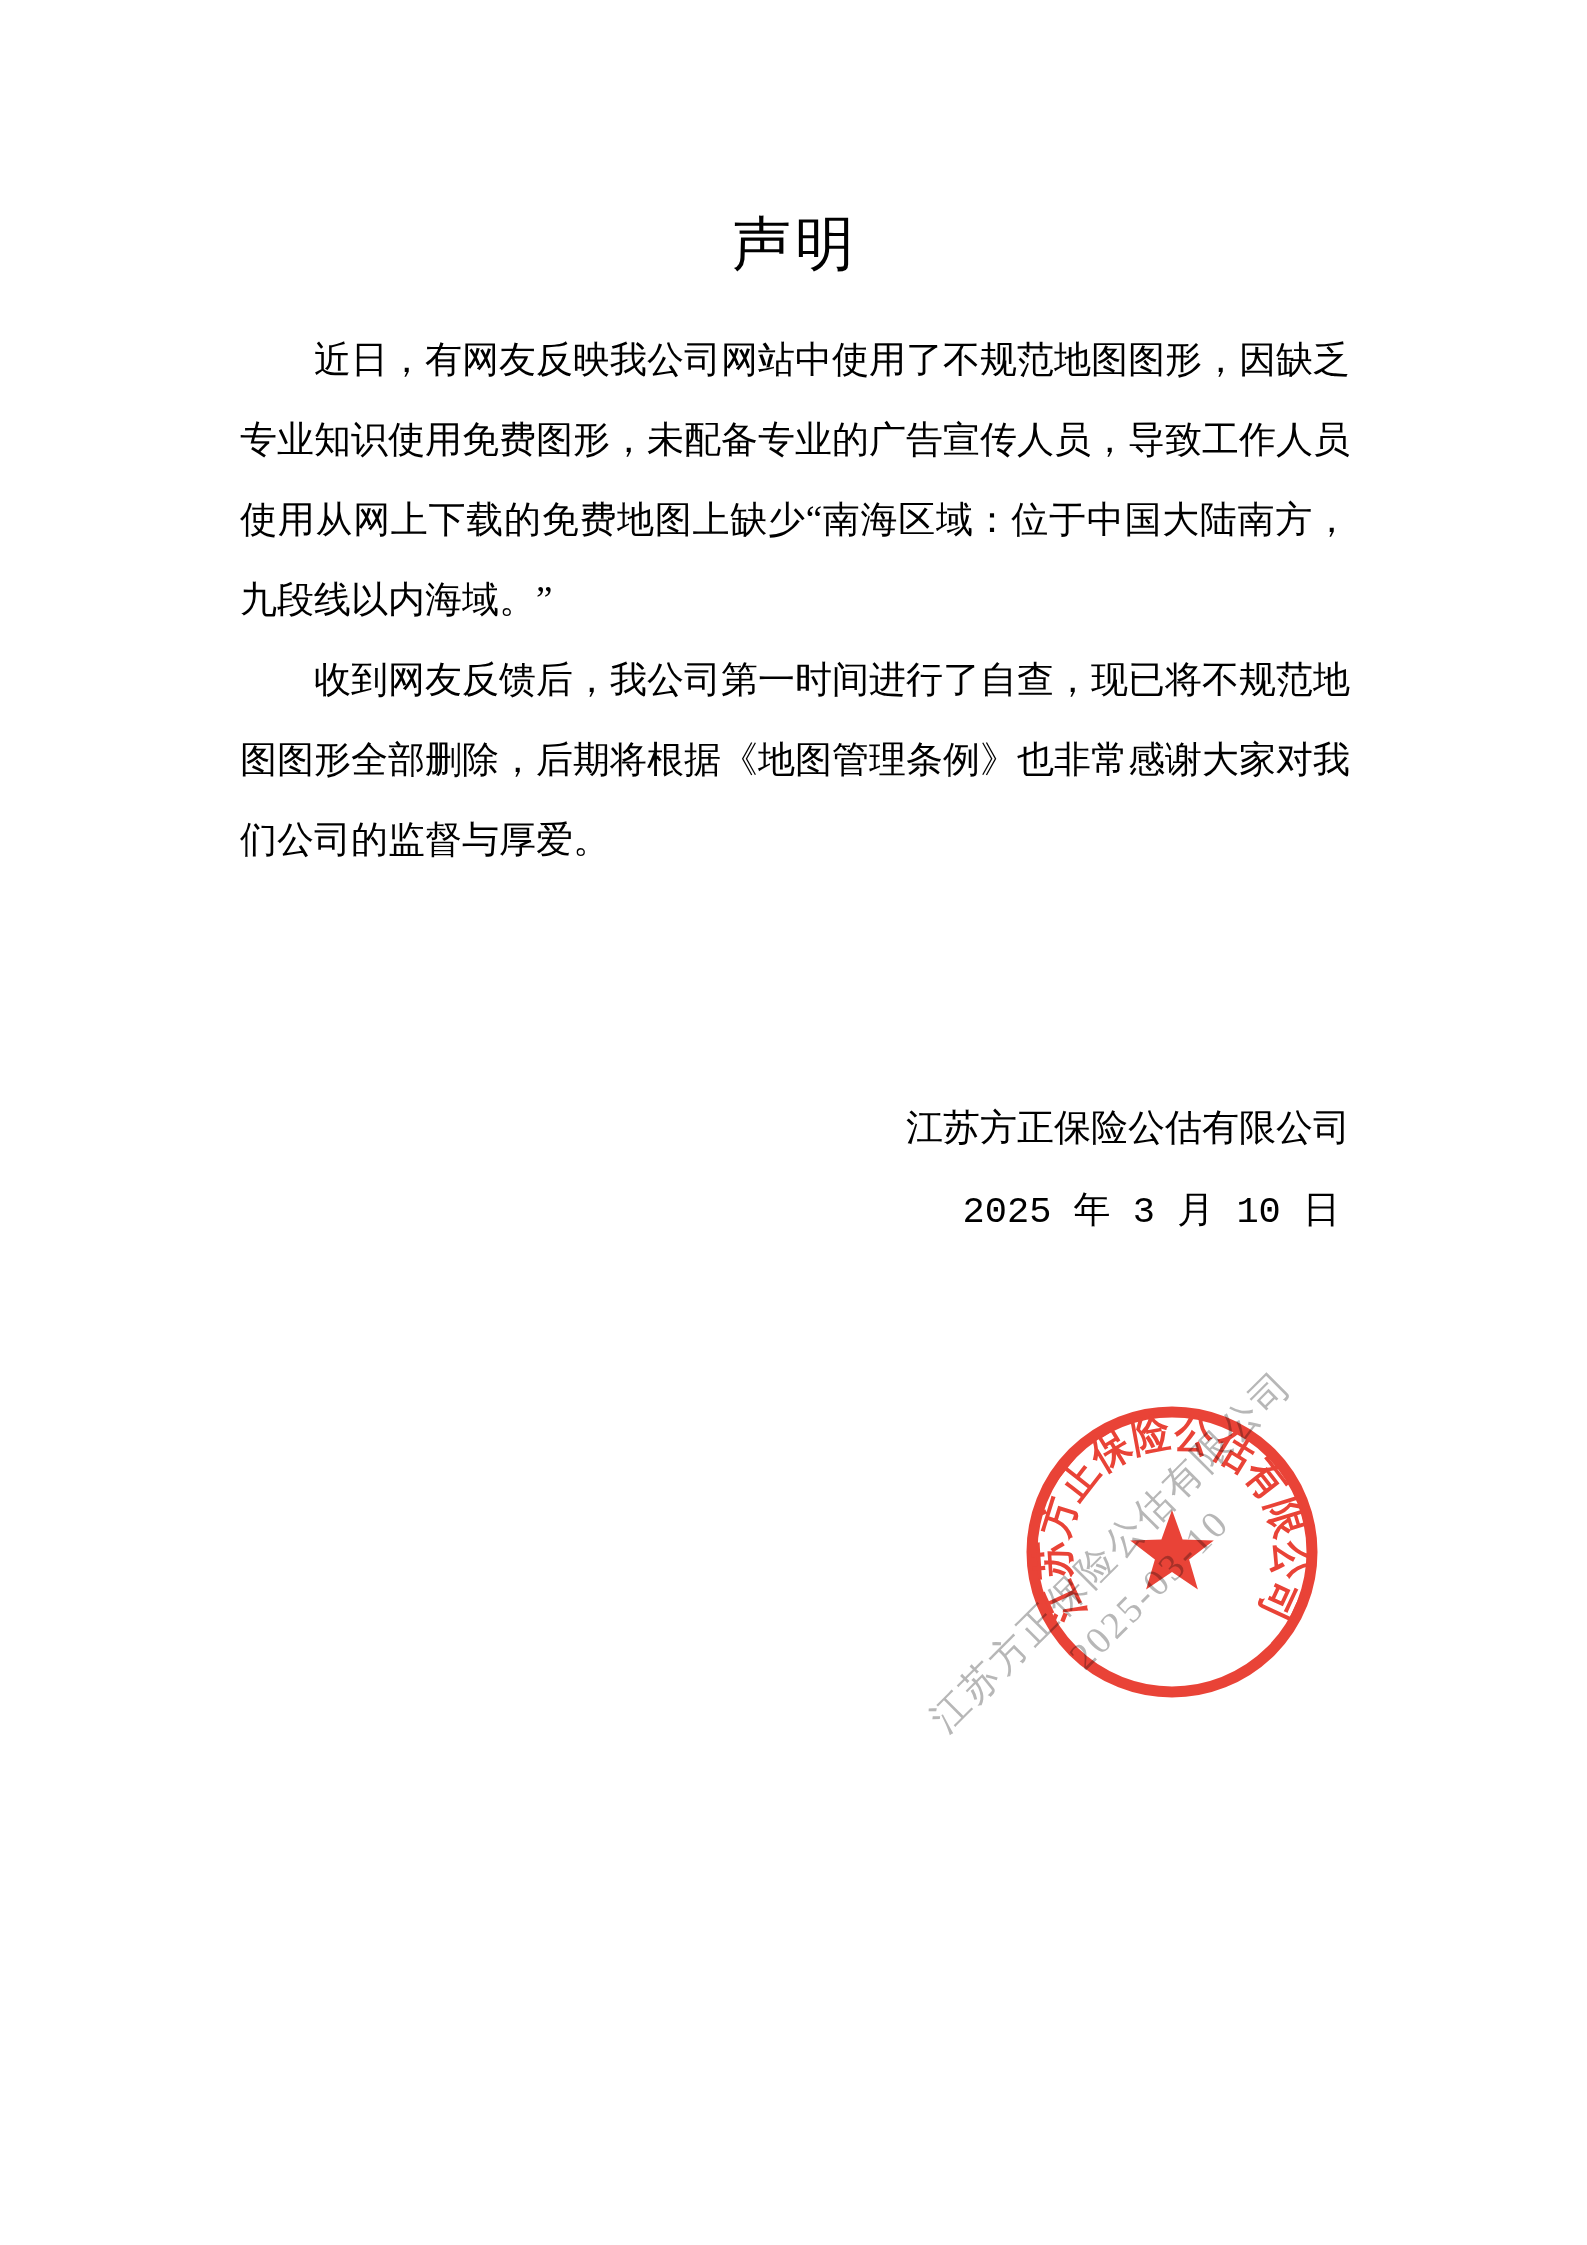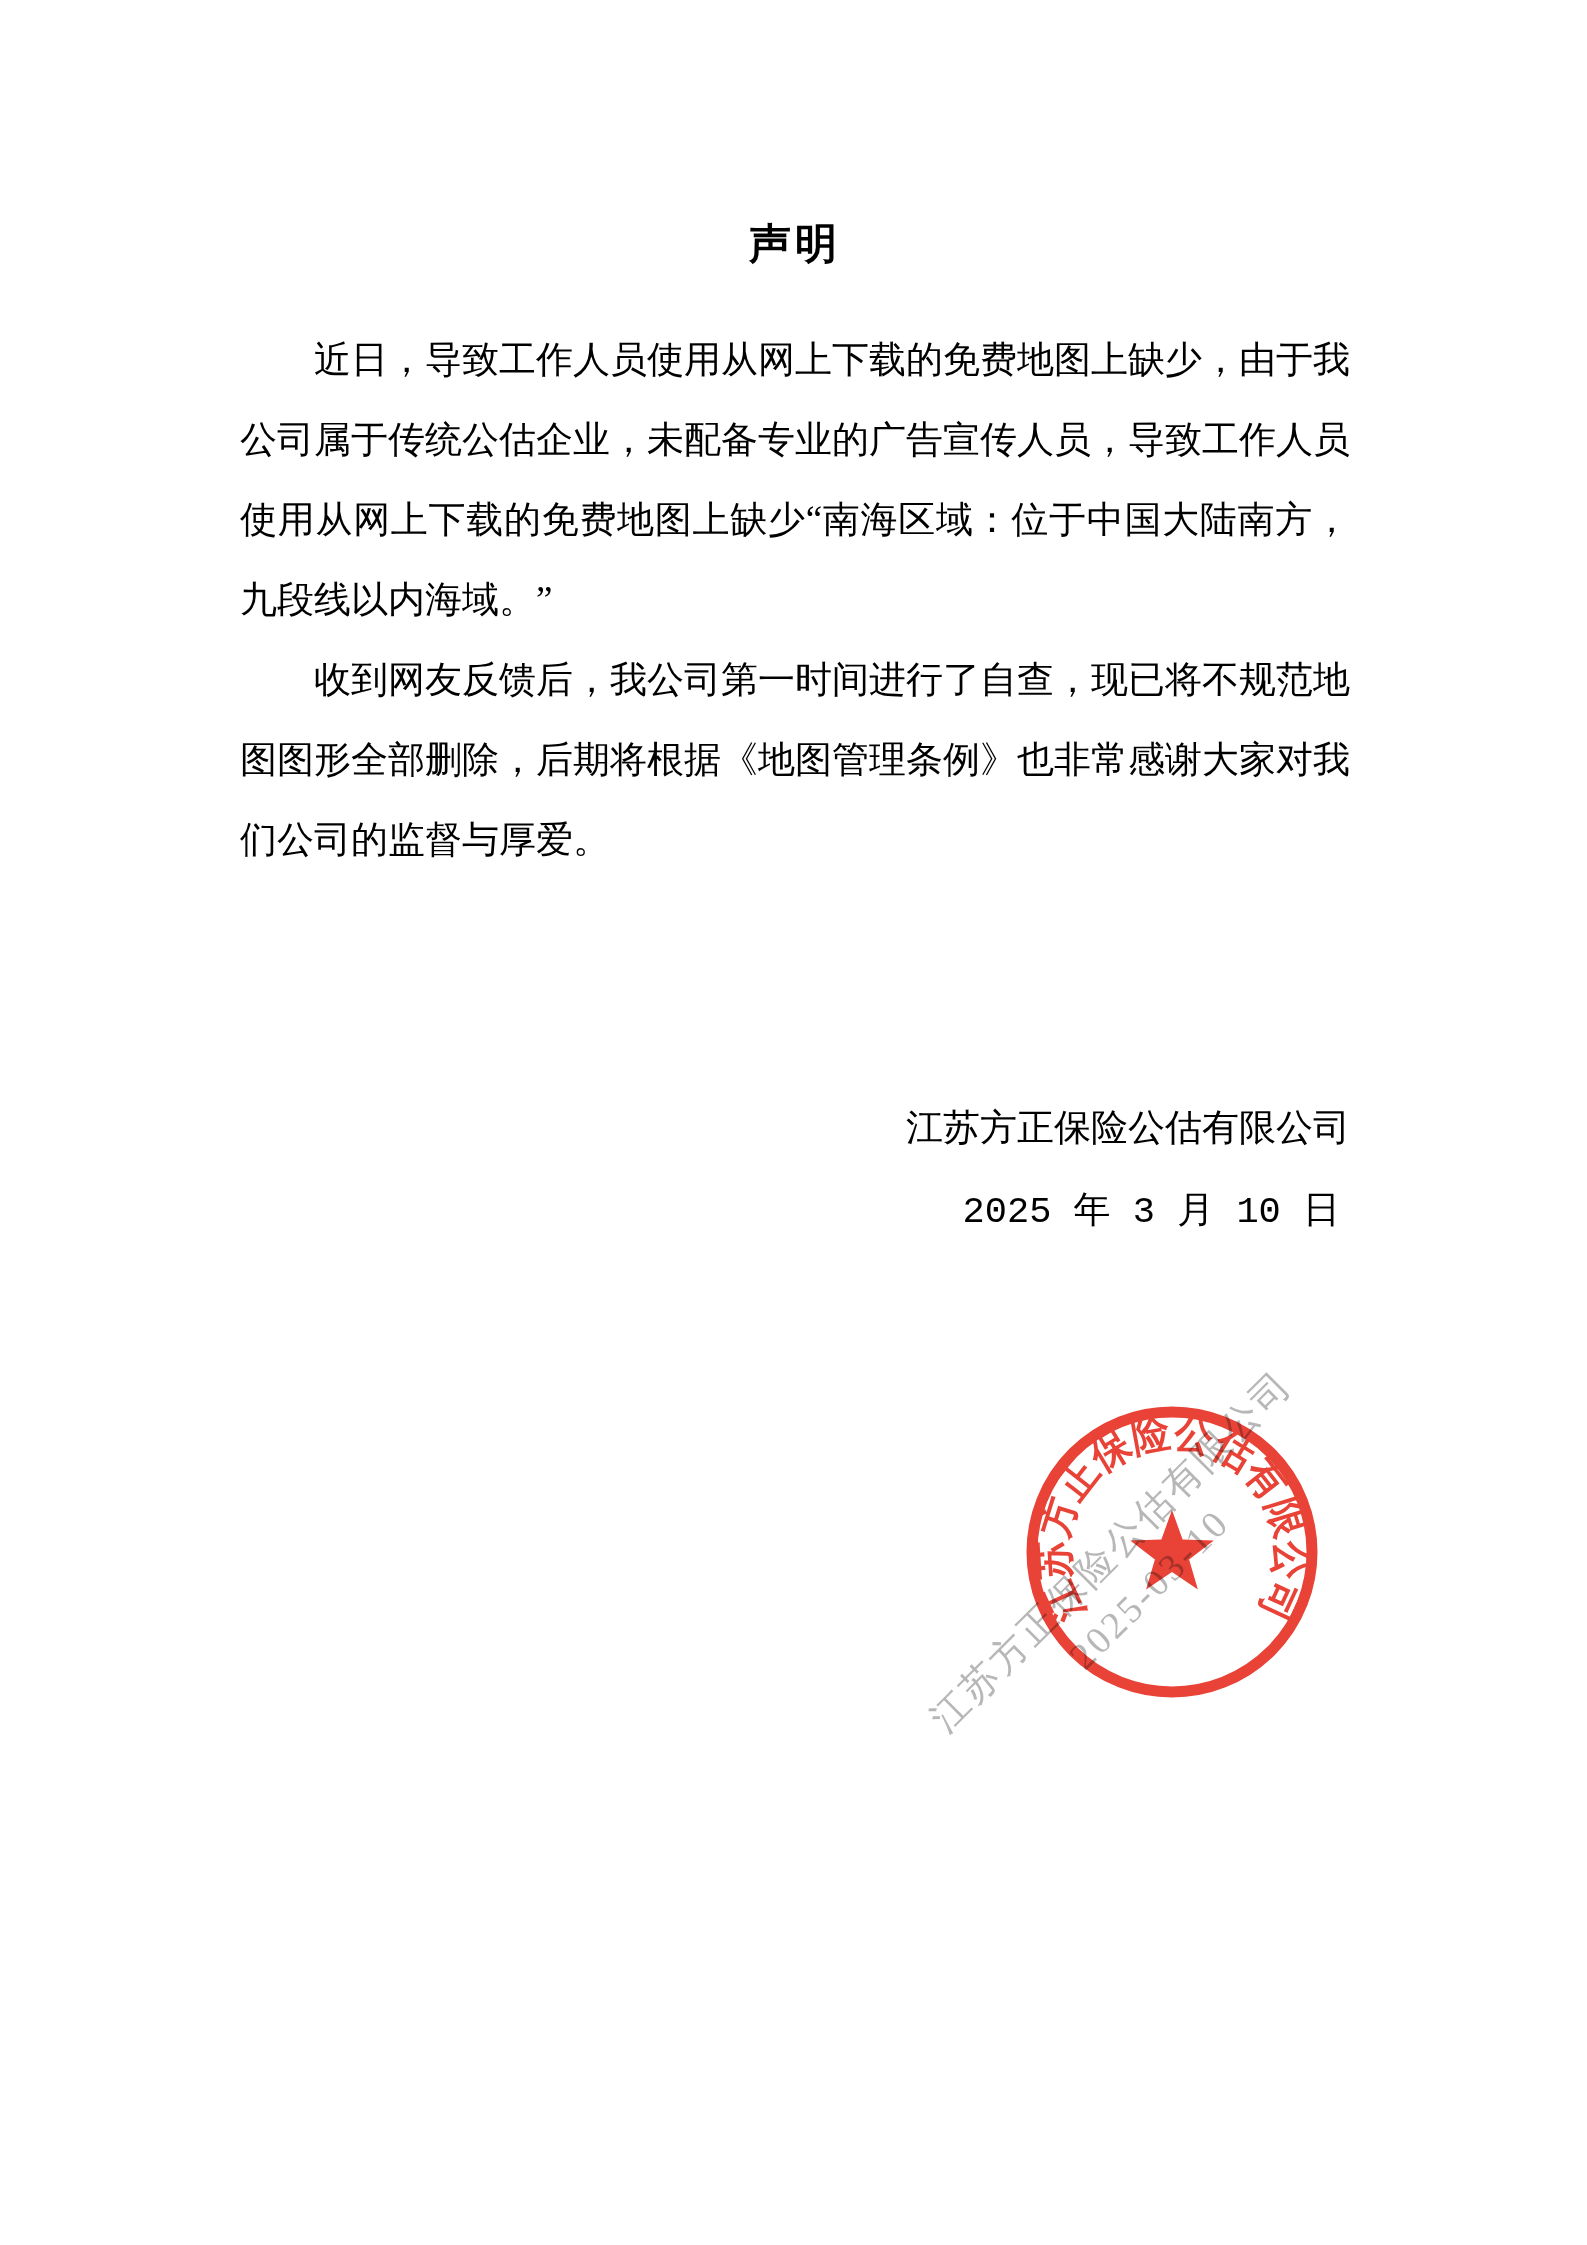--- a/index.html
+++ b/index.html
@@ -17,22 +17,22 @@
   }
   .doc {
     position: absolute;
     left: 240px;
     top: 204px;
     width: 1110px;
     z-index: 2;
   }
   .title {
     text-align: center;
-    font-size: 42px;
-    font-weight: bold;
+    font-size: 59px;
+    font-weight: normal;
     line-height: 80px;
     letter-spacing: 4px;
     margin-bottom: 36px;
   }
   .body-text p {
     font-size: 37px;
     line-height: 80px;
     text-align: justify;
     text-indent: 2em;
     word-break: break-all;
@@ -84,21 +84,21 @@
 <div class="page">
 
   <div class="watermark">
     <div>江苏方正保险公估有限公司</div>
     <div>2025-03-10</div>
   </div>
 
   <div class="doc">
     <div class="title">声明</div>
     <div class="body-text">
-      <p>近日，导致工作人员使用从网上下载的免费地图上缺少，由于我公司属于传统公估企业，未配备专业的广告宣传人员，导致工作人员使用从网上下载的免费地图上缺少“南海区域：位于中国大陆南方，九段线以内海域。”</p>
+      <p>近日，有网友反映我公司网站中使用了不规范地图图形，因缺乏专业知识使用免费图形，未配备专业的广告宣传人员，导致工作人员使用从网上下载的免费地图上缺少“南海区域：位于中国大陆南方，九段线以内海域。”</p>
       <p>收到网友反馈后，我公司第一时间进行了自查，现已将不规范地图图形全部删除，后期将根据《地图管理条例》也非常感谢大家对我们公司的监督与厚爱。</p>
     </div>
     <div class="sig-block">
       <div>江苏方正保险公估有限公司</div>
       <div class="date-line">2025 年 3 月 10 日</div>
     </div>
   </div>
 
   <div class="seal">
     <svg viewBox="0 0 300 300" xmlns="http://www.w3.org/2000/svg">

